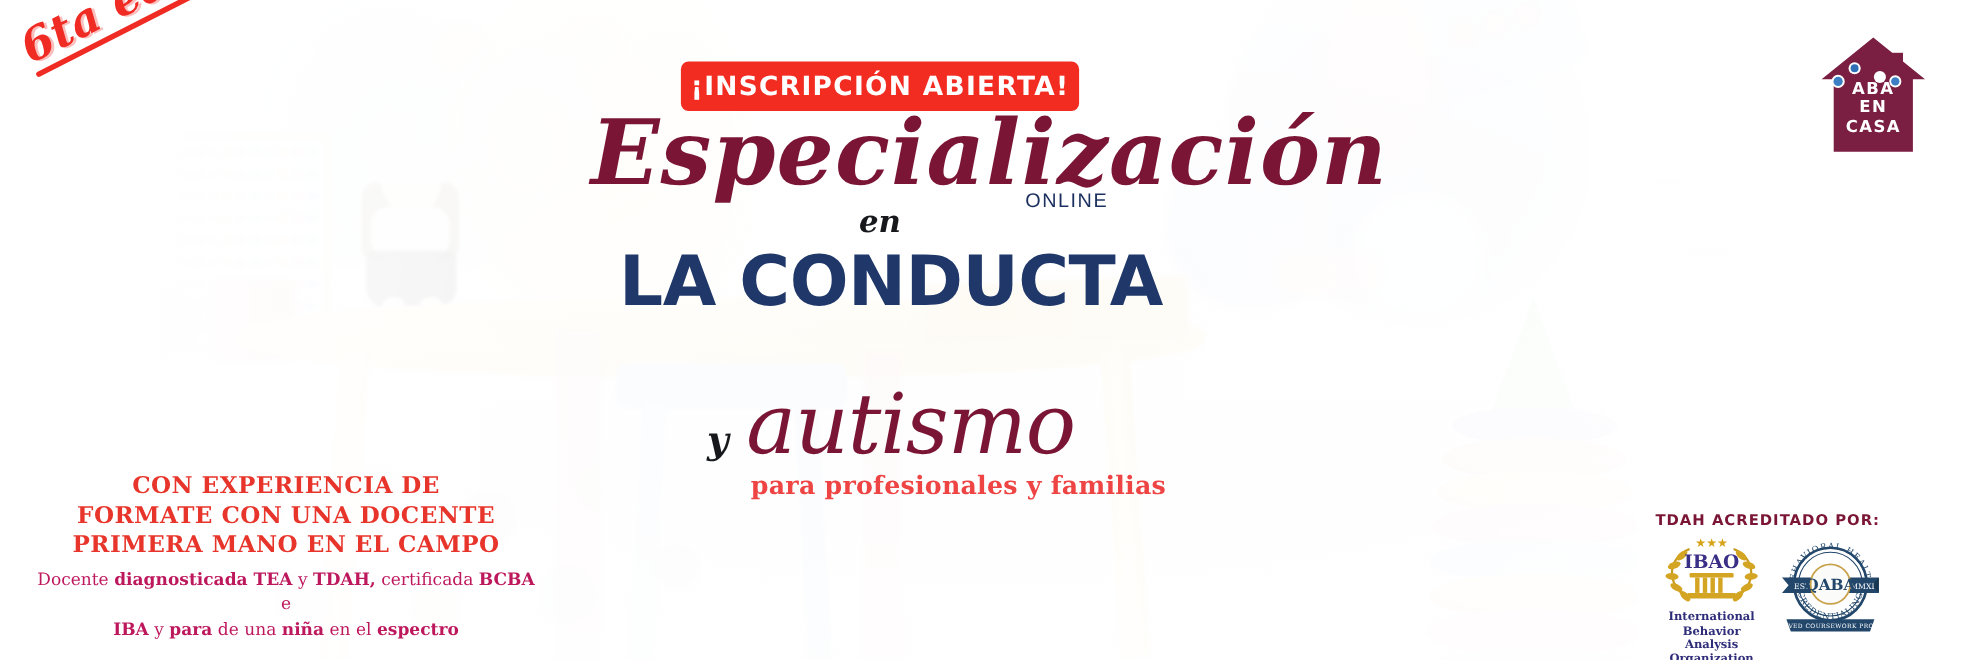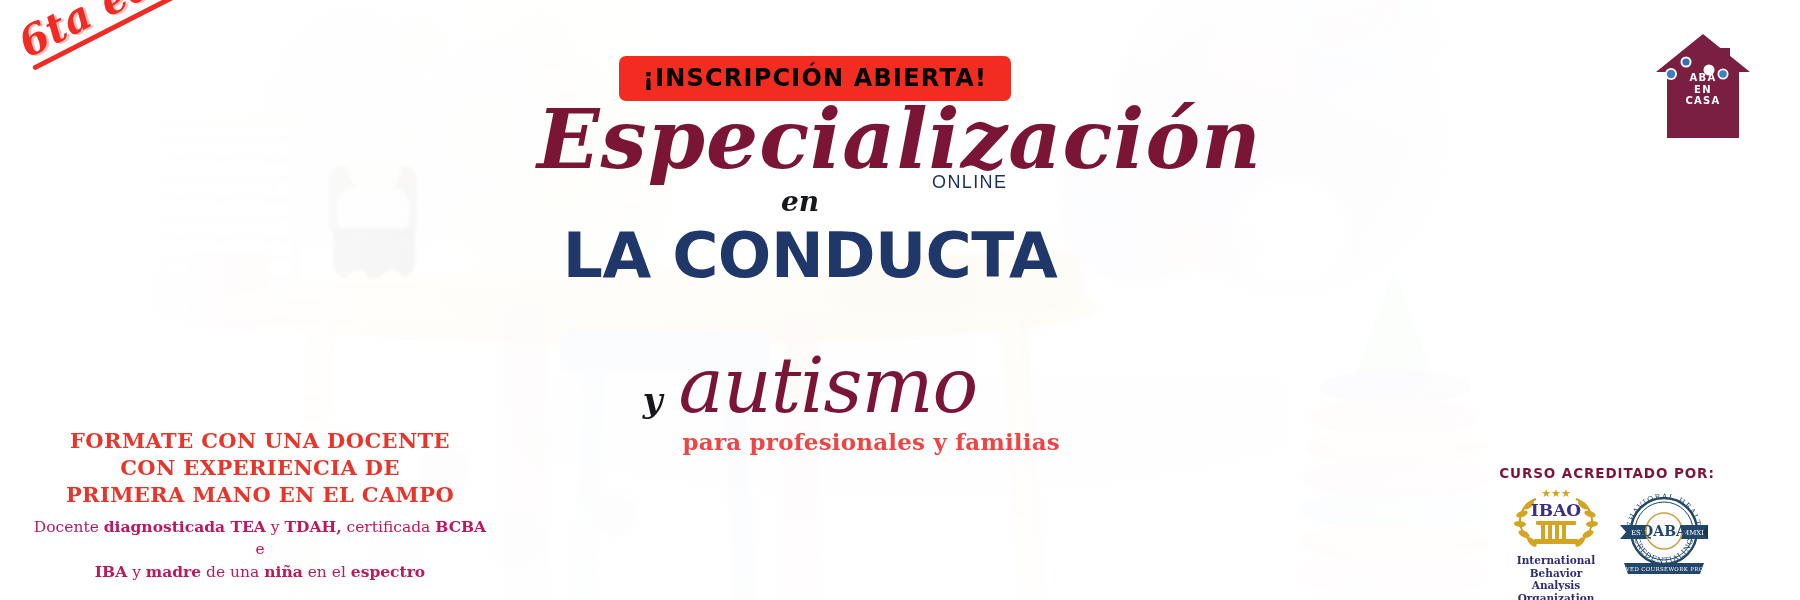--- a/index.html
+++ b/index.html
@@ -200,24 +200,24 @@
     line-height: 1;
   }
   .edition-rule {
     margin-top: 2px; height: 5px; width: 252px;
     background: #ef2b24; border-radius: 3px;
   }
 
   
   .badge-open {
     position: absolute; left: 619px; top: 56px;
-    background: #f32c22; color: #000000;
+    background: #f32c22; color: #ffffff;
     font-family: "DejaVu Sans", sans-serif;
     font-weight: 700; font-size: 24px; letter-spacing: 1.2px;
-    padding: 8px 24px 9px; border-radius: 7px;
+    padding: 8px 9px 9px; border-radius: 7px;
     white-space: nowrap;
   }
 
   
   .especializacion {
     position: absolute; left: 537px; top: 98px; width: 540px;
     text-align: right;
     font-family: "DejaVu Serif", serif;
     font-style: italic; font-weight: 700;
     font-size: 82px; line-height: 1;
@@ -296,21 +296,21 @@
 
   
   .house {
     position: absolute; left: 1653px; top: 32px; width: 100px; height: 108px;
   }
   .house svg { display: block; }
   .house-txt {
     position: absolute; left: 0; top: 40px; width: 100px;
     text-align: center; color: #ffffff;
     font-family: "DejaVu Sans", sans-serif;
-    font-weight: 700; font-size: 10px; line-height: 1.16; letter-spacing: 1.3px;
+    font-weight: 700; font-size: 15px; line-height: 1.16; letter-spacing: 1.3px;
   }
 
   
   .accred {
     position: absolute; left: 1488px; top: 455px; width: 238px; height: 145px;
     background: #ffffff; border-radius: 16px 16px 0 0;
     padding: 10px 10px 0;
     text-align: center;
   }
   .accred-title {
@@ -433,28 +433,28 @@
     </div>
 
     <div class="autismo-row">
       <span class="y-word">y</span>
       <span class="autismo">autismo</span>
     </div>
 
     <div class="para-line">para profesionales y familias</div>
 
     <div class="formate">
+      <div>CON EXPERIENCIA DE</div>
       <div>FORMATE CON UNA DOCENTE</div>
-      <div>CON EXPERIENCIA DE</div>
       <div>PRIMERA MANO EN EL CAMPO</div>
     </div>
 
     <div class="docente-note">
       <div><span>Docente </span><b>diagnosticada TEA</b><span> y </span><b>TDAH,</b><span> certificada </span><b>BCBA</b><span> e</span></div>
-      <div><b>IBA</b><span> y </span><b>madre</b><span> de una </span><b>niña</b><span> en el </span><b>espectro</b></div>
+      <div><b>IBA</b><span> y </span><b>para</b><span> de una </span><b>niña</b><span> en el </span><b>espectro</b></div>
     </div>
 
     <div class="house">
       <svg width="100" height="108" viewBox="0 0 100 108">
         <path d="M50 2 L97 40 L86 40 L86 106 L14 106 L14 40 L3 40 Z" fill="#7b1f42"></path>
         <rect x="64" y="16" width="13" height="26" fill="#7b1f42"></rect>
         <circle cx="33" cy="30" r="5.5" fill="#ffffff"></circle>
         <circle cx="33" cy="30" r="3.6" fill="#2f6fb5"></circle>
         <circle cx="18" cy="42" r="6" fill="#ffffff"></circle>
         <circle cx="18" cy="42" r="4.2" fill="#3d7fc4"></circle>
@@ -465,21 +465,21 @@
         <circle cx="93" cy="52" r="4.5" fill="#ffffff"></circle>
       </svg>
       <div class="house-txt">
         <div>ABA</div>
         <div>EN</div>
         <div>CASA</div>
       </div>
     </div>
 
     <div class="accred">
-      <div class="accred-title">CURSO ACREDITADO POR:</div>
+      <div class="accred-title">TDAH ACREDITADO POR:</div>
       <div class="accred-logos">
 
         <div class="ibao">
           <svg width="100" height="62" viewBox="0 0 100 62">
             <g fill="#d7a419">
               <text x="50" y="10" font-family="DejaVu Sans, sans-serif" font-size="11" text-anchor="middle">★★★</text>
             </g>
 
             <g stroke="#c89a1d" stroke-width="2" fill="none">
               <path d="M30 12 C10 20 8 44 28 56"></path>

